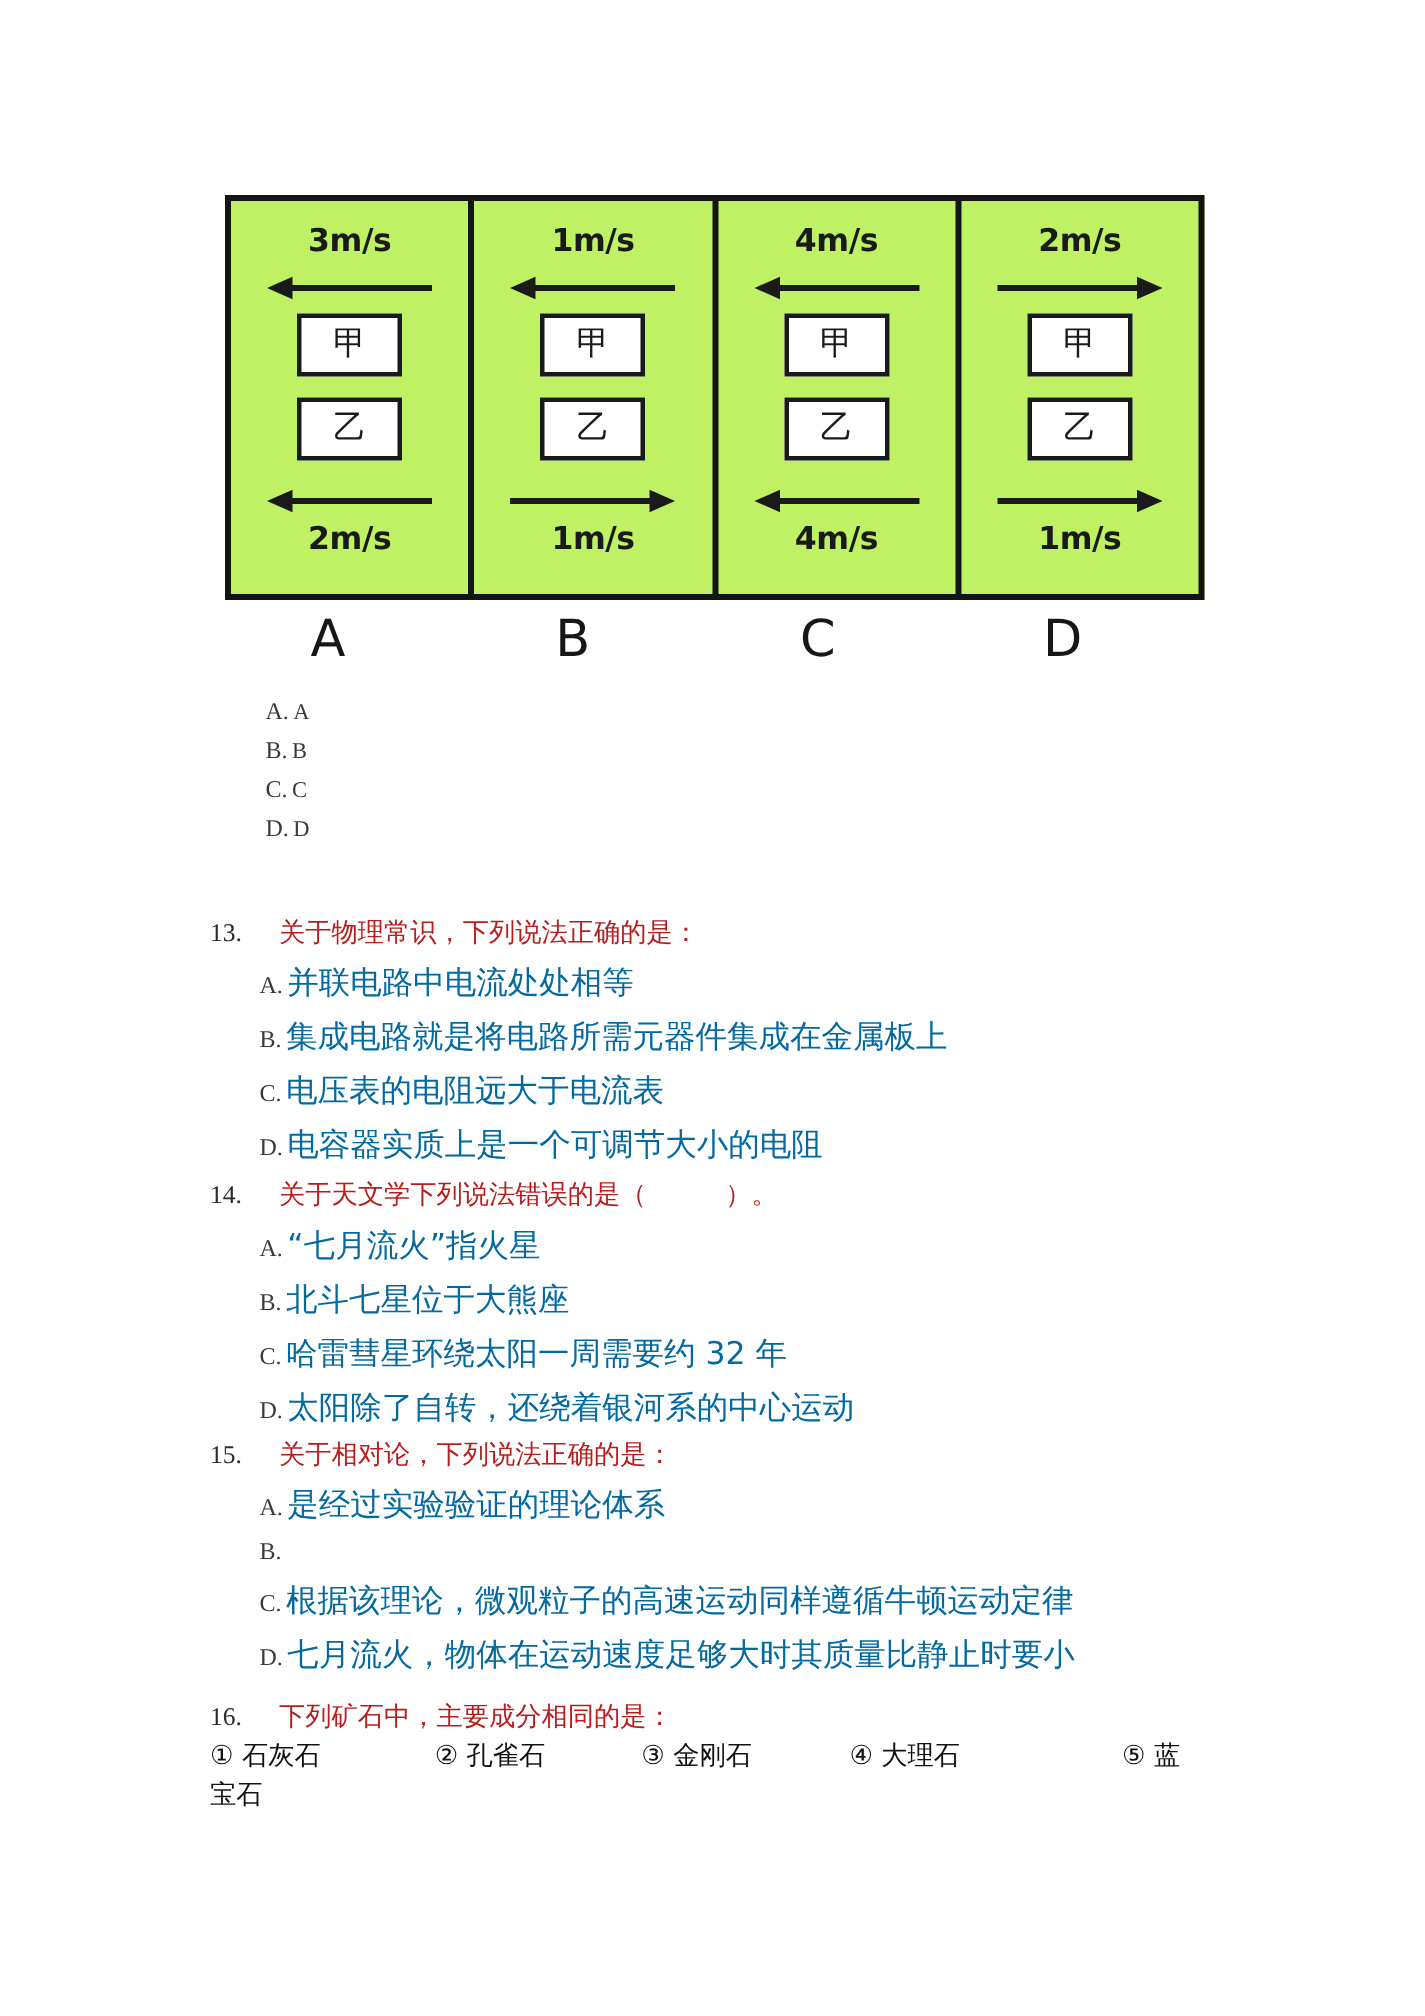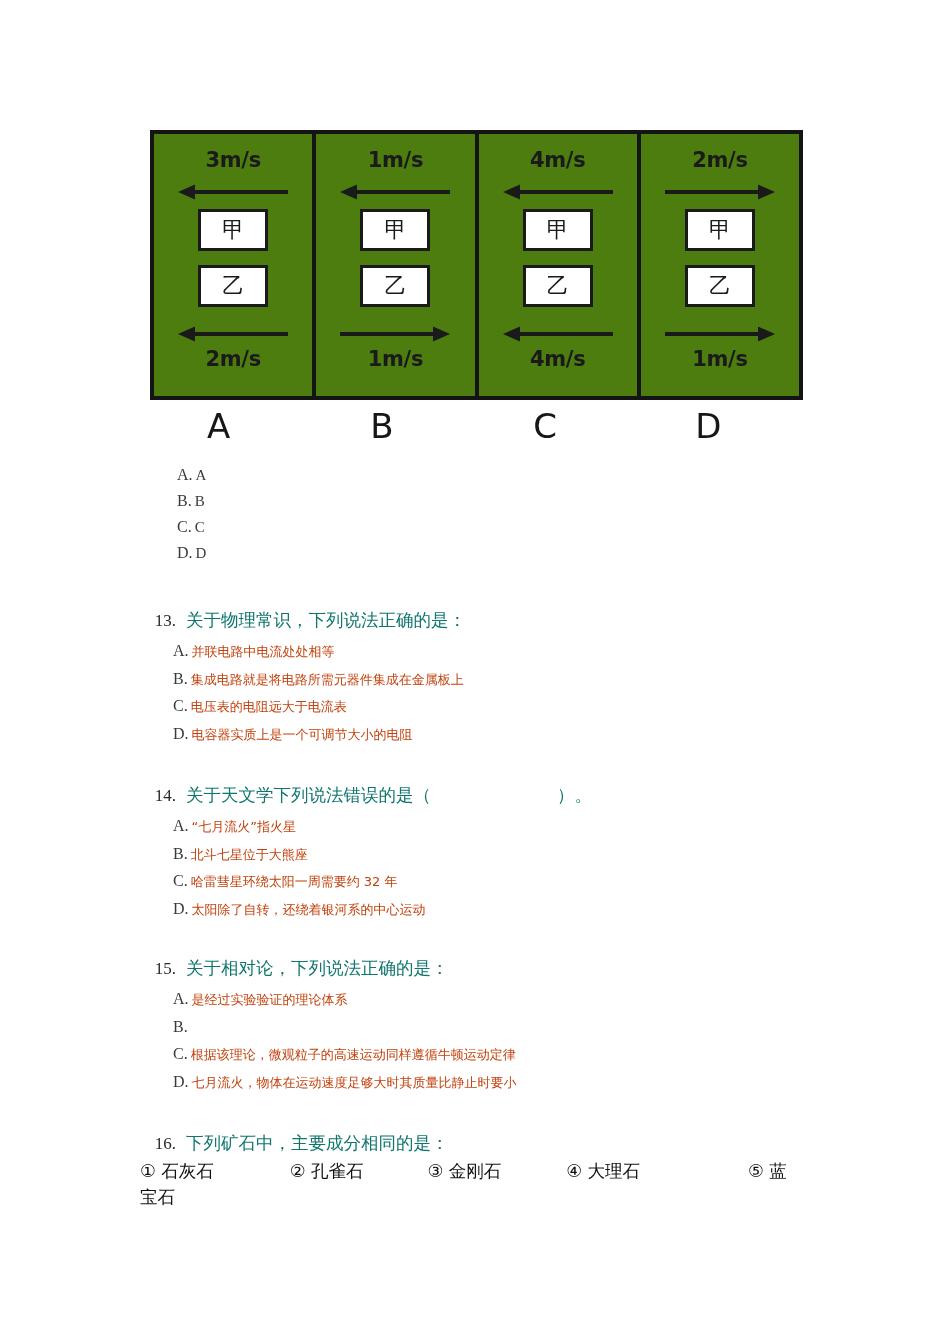--- a/index.html
+++ b/index.html
@@ -20,21 +20,21 @@
   .figure-wrap {
     position: absolute;
     left: 150px;
     top: 130px;
     width: 653px;
   }
   .figure-box {
     display: flex;
     border: 4px solid #141414;
     box-sizing: border-box;
-    background: #4d7c0f;
+    background: #bef264;
     height: 270px;
   }
   .fig-panel {
     flex: 1 1 0;
     box-sizing: border-box;
     border-right: 4px solid #141414;
     display: flex;
     flex-direction: column;
     align-items: center;
     justify-content: flex-start;
@@ -104,50 +104,50 @@
   }
   .q-line {
     display: flex;
     align-items: baseline;
   }
   .q-num {
     font-family: "Liberation Serif", "DejaVu Serif", serif;
     font-size: 17px;
     color: #2a2a2a;
     width: 36px;
-    text-align: right;
+    text-align: left;
     flex: 0 0 36px;
     margin-right: 10px;
   }
   .q-text {
-    font-family: Liberation Mono, monospace;
+    font-family: Liberation Serif, serif;
     font-size: 17.5px;
-    color: #0f766e;
+    color: #b91c1c;
     line-height: 1.55;
     white-space: pre-wrap;
   }
   .opt-list {
     margin-top: 2px;
   }
   .opt-row {
     display: flex;
     align-items: baseline;
     line-height: 1.72;
   }
   .opt-letter {
     font-family: "Liberation Serif", "DejaVu Serif", serif;
     font-size: 16px;
     color: #3a3a3a;
     flex: 0 0 auto;
     margin-right: 3px;
   }
   .opt-text {
     font-family: "DejaVu Sans", sans-serif;
-    font-size: 13px;
-    color: #c2410c;
+    font-size: 21px;
+    color: #0369a1;
     white-space: pre-wrap;
   }
   .opt-text.serif-small {
     font-family: "Liberation Serif", "DejaVu Serif", serif;
     font-size: 15px;
     color: #3a3a3a;
   }
 
   
   #fig-answers {

